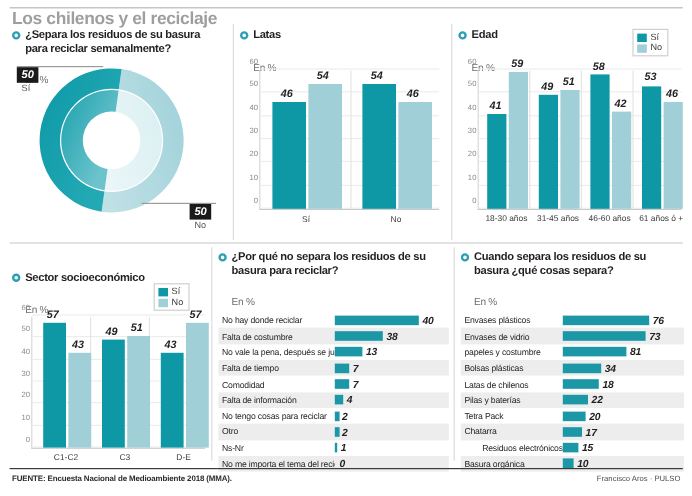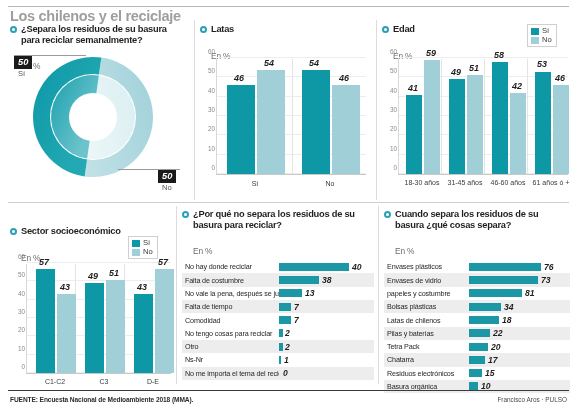--- a/index.html
+++ b/index.html
@@ -330,20 +330,27 @@
           <span class="lval" style="left:15px;">7</span>
         </span>
     </div>
     <div class="lrow">
       <span class="lname" style="width:97px;">Comodidad</span>
       <span class="lbarzone" style="width:95px;">
           <span class="lbar" style="width:12px;"></span>
           <span class="lval" style="left:15px;">7</span>
         </span>
     </div>
+    <div class="lrow alt">
+      <span class="lname" style="width:97px;">Falta de información</span>
+      <span class="lbarzone" style="width:95px;">
+          <span class="lbar" style="width:7px;"></span>
+          <span class="lval" style="left:10px;">4</span>
+        </span>
+    </div>
     <div class="lrow">
       <span class="lname" style="width:97px;">No tengo cosas para reciclar</span>
       <span class="lbarzone" style="width:95px;">
           <span class="lbar" style="width:3.5px;"></span>
           <span class="lval" style="left:6px;">2</span>
         </span>
     </div>
     <div class="lrow alt">
       <span class="lname" style="width:97px;">Otro</span>
       <span class="lbarzone" style="width:95px;">
@@ -428,21 +435,21 @@
         </span>
     </div>
     <div class="lrow alt">
       <span class="lname" style="width:85px;">Chatarra</span>
       <span class="lbarzone" style="width:101px;">
           <span class="lbar" style="width:16px;"></span>
           <span class="lval" style="left:19px;">17</span>
         </span>
     </div>
     <div class="lrow">
-      <span class="lname" style="width:85px;">Residuos electrónicos</span>
+      <span class="lname" style="width:85px;text-align:right;">Residuos electrónicos</span>
       <span class="lbarzone" style="width:101px;">
           <span class="lbar" style="width:13px;"></span>
           <span class="lval" style="left:16px;">15</span>
         </span>
     </div>
     <div class="lrow alt">
       <span class="lname" style="width:85px;">Basura orgánica</span>
       <span class="lbarzone" style="width:101px;">
           <span class="lbar" style="width:9px;"></span>
           <span class="lval" style="left:12px;">10</span>

